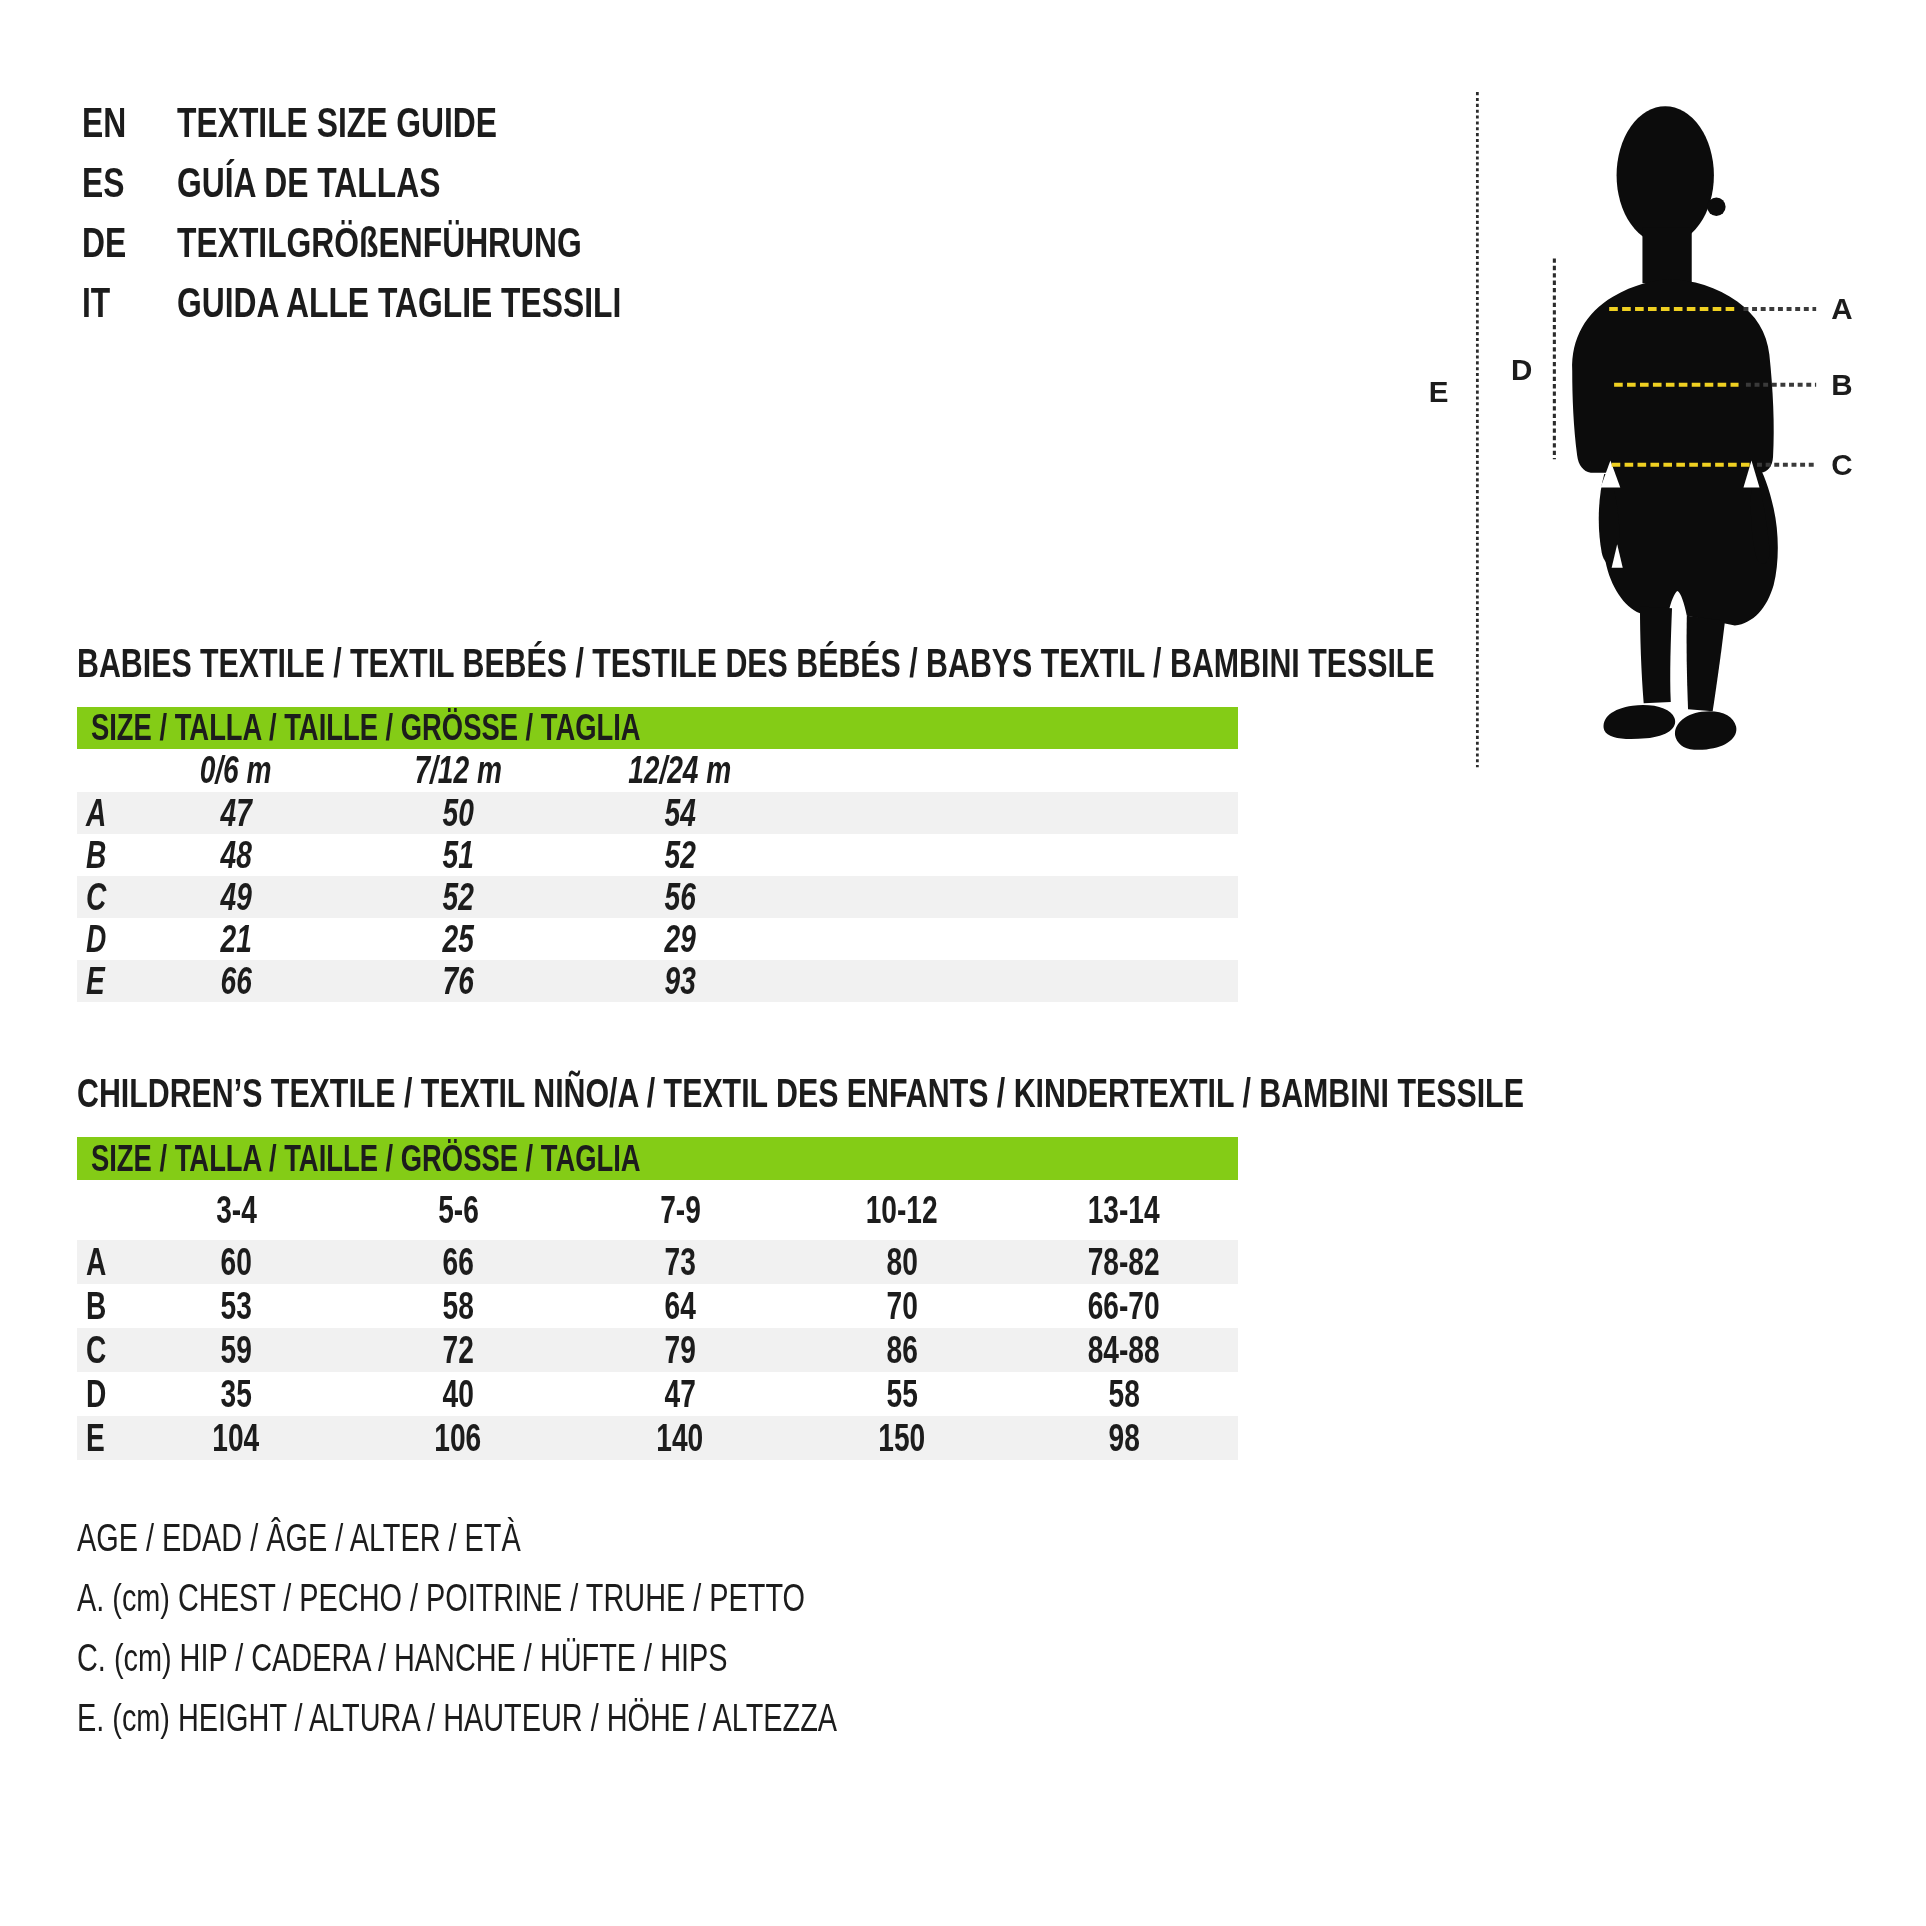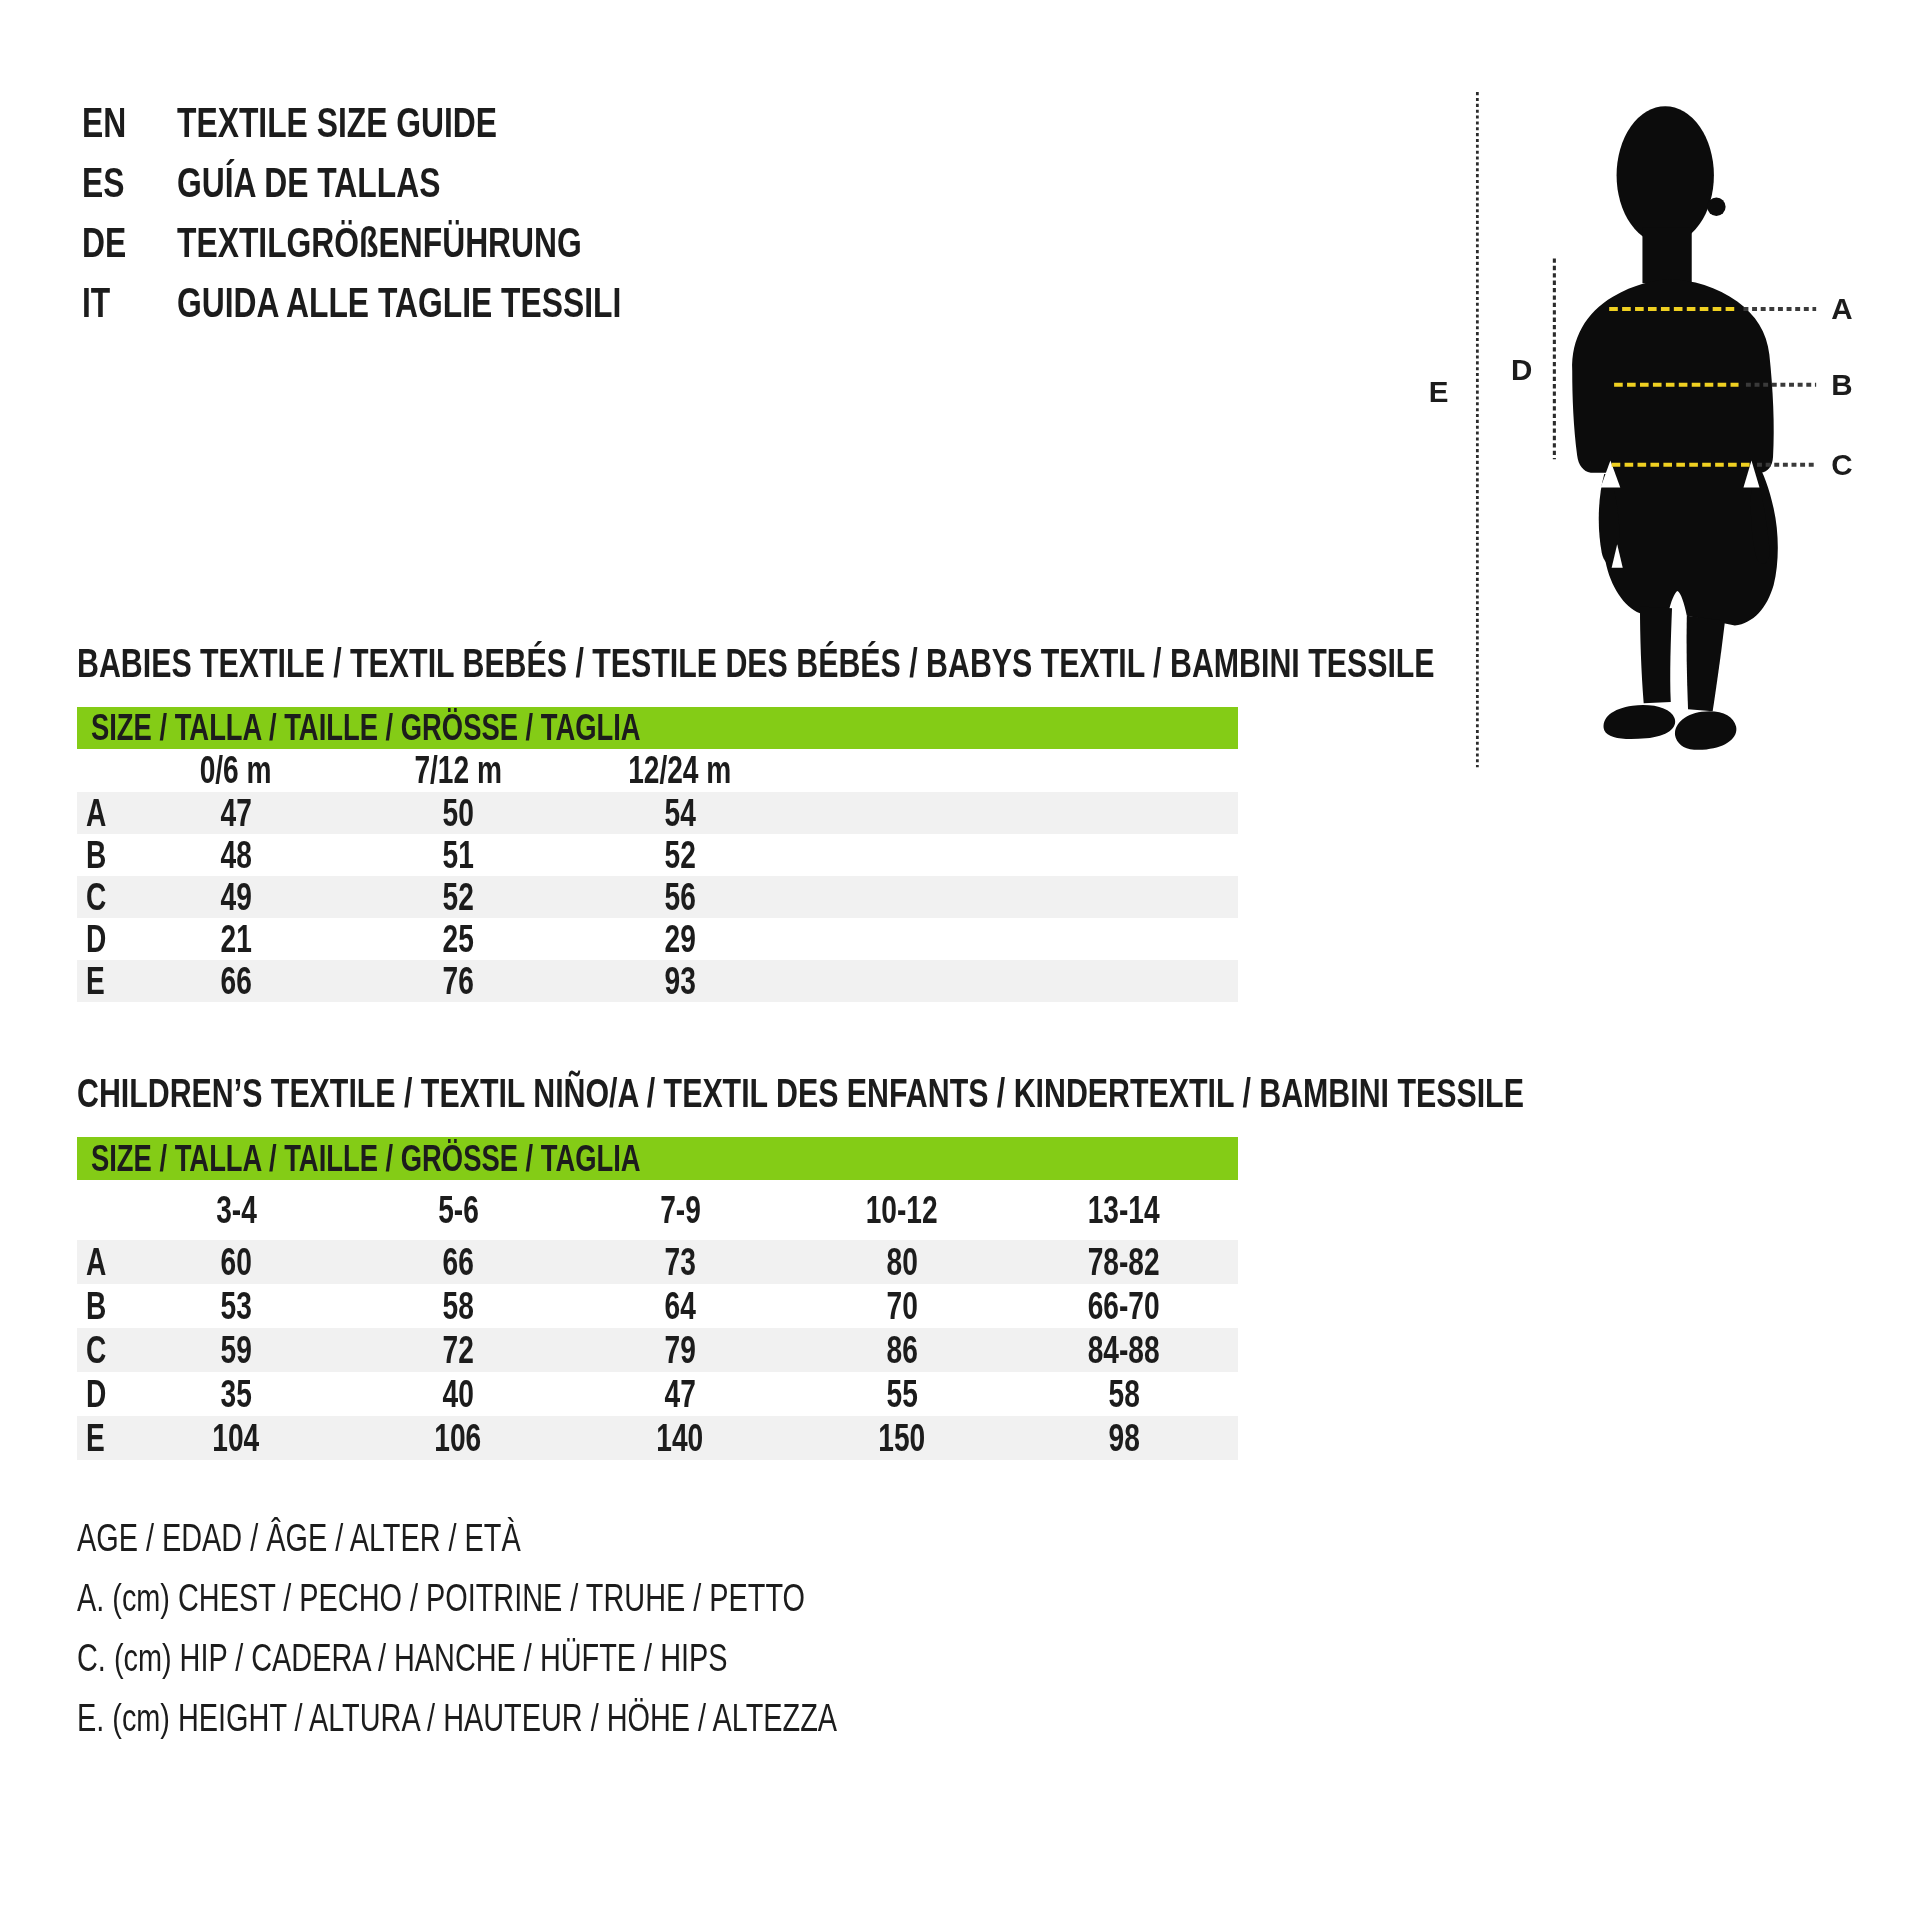--- a/index.html
+++ b/index.html
@@ -16,21 +16,21 @@
             font-size:43px;font-weight:700;line-height:60px;}
 
   
   .sec-title{position:absolute;left:77px;font-size:41px;font-weight:700;white-space:nowrap;text-decoration:underline;}
 
   
   .size-table{position:absolute;left:77px;width:1161px;}
   .size-bar{height:42px;background:#84cc16;display:flex;align-items:center;
             padding-left:13.6px;box-sizing:border-box;font-size:37px;font-weight:700;}
   .cols-row{display:grid;align-items:center;font-size:38px;font-weight:700;}
-  .grid-b{grid-template-columns:48px repeat(3,222px) 1fr;}
+  .grid-b{grid-template-columns:48px repeat(3,222px) 1fr;font-style:italic;}
   .grid-c{grid-template-columns:48px repeat(5,222px);}
   .data-row{display:grid;align-items:center;font-size:38px;font-weight:700;}
   .shaded{background:#f1f1f1;}
   .cell-c{text-align:center;}
   .cell-label{padding-left:8.6px;}
   .b-head{height:43px;} .b-row{height:42px;}
   .c-head{height:60px;} .c-row{height:44px;}
 
   
   .legend-block{position:absolute;left:77px;top:1508px;}

